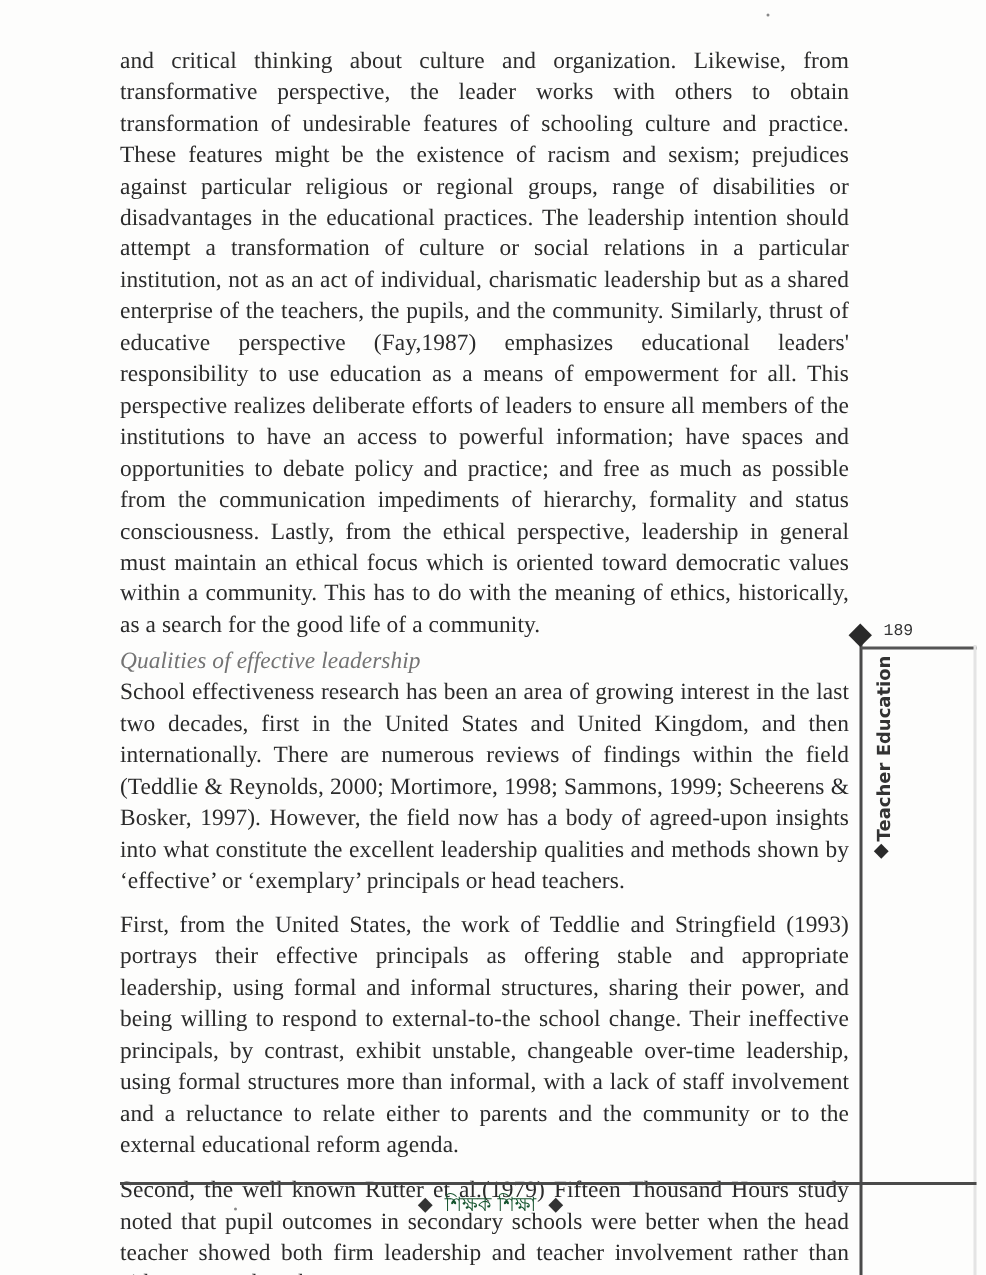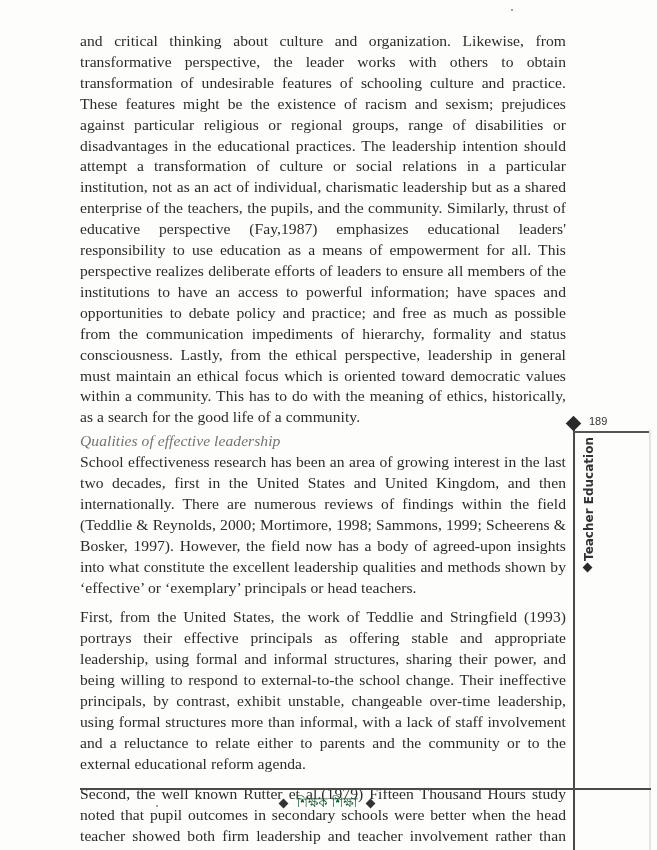--- a/index.html
+++ b/index.html
@@ -16,21 +16,21 @@
     font-size: 15.6px; line-height: 20.9px; text-align: justify;
     letter-spacing: 0.05px;
   }
   .body-text p { margin: 0; }
   .body-text p.gap { margin-top: 9px; }
   .heading { font-style: italic; color: #737373; }
   .v-rule { position: absolute; left: 573px; top: 426px; width: 2px; height: 424px; background: #4a4a4a; }
   .h-rule-side { position: absolute; left: 574px; top: 431px; width: 77px; height: 2px; background: #555; }
   .h-rule-bottom { position: absolute; left: 80px; top: 788px; width: 571px; height: 2px; background: #4a4a4a; }
   .diamond { position: absolute; width: 10px; height: 10px; background: #2a2a2a; transform: rotate(45deg); }
-  .page-number { position: absolute; left: 589px; top: 415px; font-family: Liberation Sans, sans-serif; font-size: 11px; color: #333; }
+  .page-number { position: absolute; left: 589px; top: 415px; font-family: Liberation Mono, monospace; font-size: 11px; color: #333; }
   .side-title {
     position: absolute; left: 574px; top: 434px; width: 30px; height: 130px;
   }
   .side-title span {
     position: absolute; left: 50%; top: 50%;
     transform: translate(-50%, -50%) rotate(-90deg);
     white-space: nowrap; font-family: "DejaVu Sans", sans-serif; font-weight: bold;
     font-size: 12px; color: #333;
   }
   .footer {

